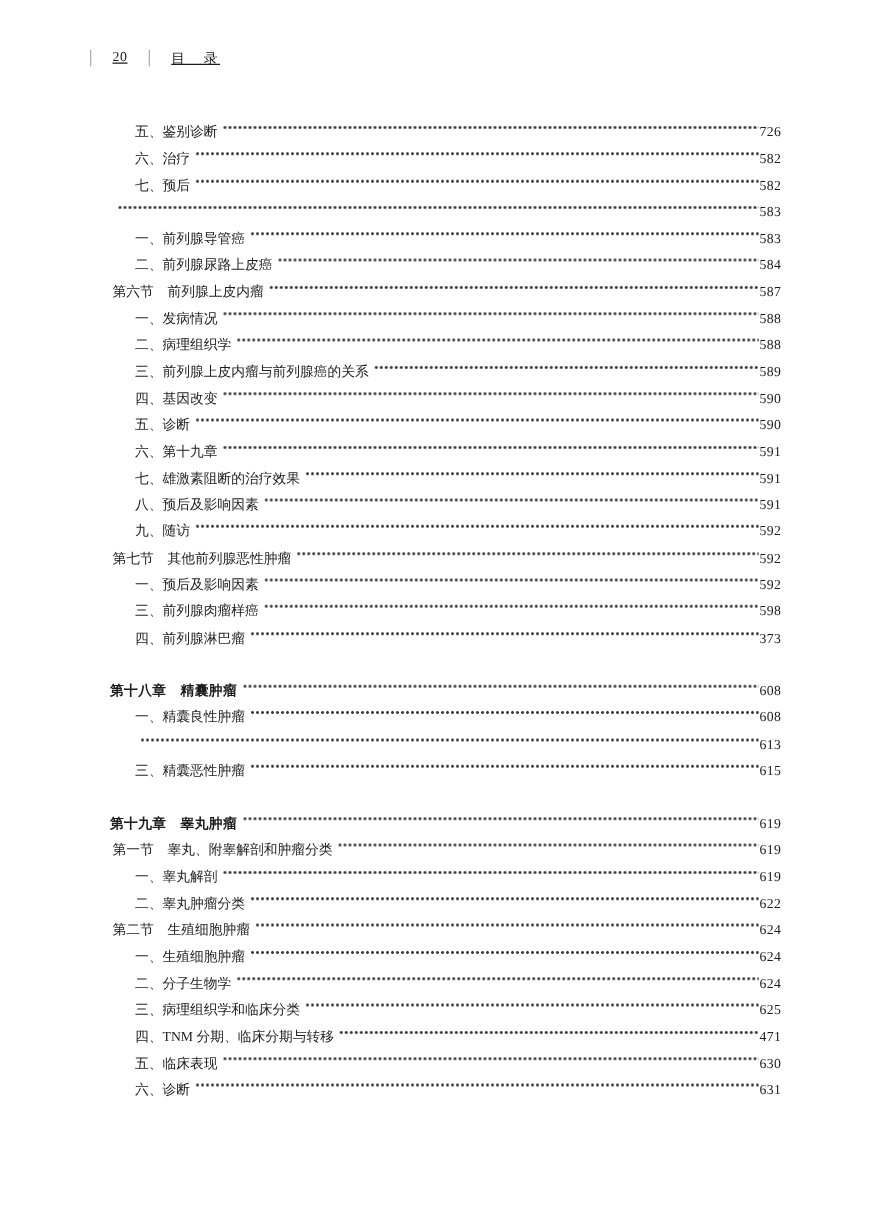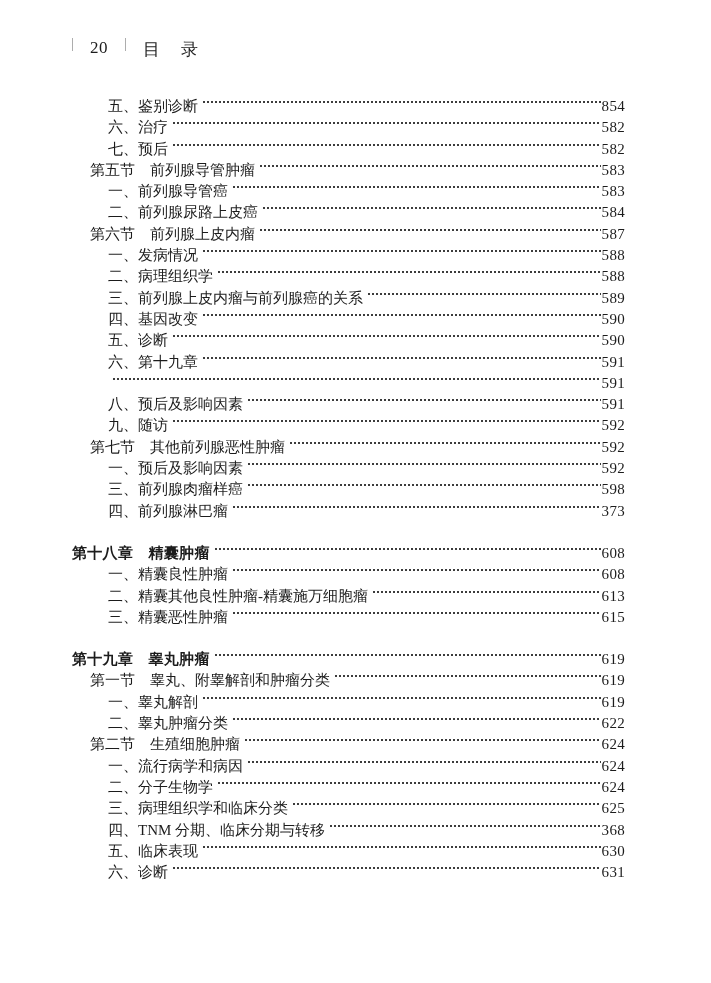--- a/index.html
+++ b/index.html
@@ -10,51 +10,52 @@
     font-family: "Liberation Serif", serif;
     color: #1c1c1c;
     overflow: hidden;
   }
   .page {
     padding: 38px 86px 0 72px;
   }
   
   .header {
     display: flex;
-    align-items: flex-start;
-    font-size: 17px;
+    align-items: center;
+    font-size: 11px;
     margin-bottom: 42px;
     height: 16px;
+    text-decoration: underline;
   }
   .vbar {
     width: 1px;
     height: 13px;
     background: #adadad;
     flex: 0 0 auto;
   }
   .header .num {
     margin: 0 17px;
     letter-spacing: 0.5px;
   }
   .header .title {
     margin-left: 17px;
     letter-spacing: 2px;
   }
   
   .toc { }
   .row {
     display: flex;
     align-items: center;
-    font-size: 15px;
+    font-size: 11px;
     line-height: 21.3px;
     height: 21.3px;
     white-space: nowrap;
   }
   .row.gap { margin-top: 21px; }
-  .row.lv-chapter { margin-left: 0; }
+  .row.lv-chapter { margin-left: 16px; }
   .row.lv-chapter .text { font-weight: bold; letter-spacing: 0.3px; }
   .row.lv-section { margin-left: 18px; }
   .row.lv-item    { margin-left: 36px; }
   .text { flex: 0 0 auto; }
   .leader {
     flex: 1 1 auto;
     min-width: 12px;
     align-self: baseline;
     height: 12px;
     margin: 0 1px 0 4px;
@@ -77,37 +78,36 @@
     <span class="vbar"></span>
     <span class="num">20</span>
     <span class="vbar"></span>
     <span class="title">目　录</span>
   </div>
 
   <div class="toc" id="toc">
     <div class="row lv-item">
       <span class="text">五、鉴别诊断</span>
       <span class="leader"></span>
-      <span class="page-num">854</span>
+      <span class="page-num">726</span>
     </div>
 
     <div class="row lv-item">
       <span class="text">六、治疗</span>
       <span class="leader"></span>
       <span class="page-num">582</span>
     </div>
 
     <div class="row lv-item">
       <span class="text">七、预后</span>
       <span class="leader"></span>
       <span class="page-num">582</span>
     </div>
 
     <div class="row lv-section">
-      <span class="text">第五节　前列腺导管肿瘤</span>
       <span class="leader"></span>
       <span class="page-num">583</span>
     </div>
 
     <div class="row lv-item">
       <span class="text">一、前列腺导管癌</span>
       <span class="leader"></span>
       <span class="page-num">583</span>
     </div>
 
@@ -153,20 +153,21 @@
       <span class="page-num">590</span>
     </div>
 
     <div class="row lv-item">
       <span class="text">六、第十九章</span>
       <span class="leader"></span>
       <span class="page-num">591</span>
     </div>
 
     <div class="row lv-item">
+      <span class="text">七、雄激素阻断的治疗效果</span>
       <span class="leader"></span>
       <span class="page-num">591</span>
     </div>
 
     <div class="row lv-item">
       <span class="text">八、预后及影响因素</span>
       <span class="leader"></span>
       <span class="page-num">591</span>
     </div>
 
@@ -208,21 +209,20 @@
       <span class="page-num">608</span>
     </div>
 
     <div class="row lv-item">
       <span class="text">一、精囊良性肿瘤</span>
       <span class="leader"></span>
       <span class="page-num">608</span>
     </div>
 
     <div class="row lv-item">
-      <span class="text">二、精囊其他良性肿瘤-精囊施万细胞瘤</span>
       <span class="leader"></span>
       <span class="page-num">613</span>
     </div>
 
     <div class="row lv-item">
       <span class="text">三、精囊恶性肿瘤</span>
       <span class="leader"></span>
       <span class="page-num">615</span>
     </div>
 
@@ -250,41 +250,41 @@
       <span class="page-num">622</span>
     </div>
 
     <div class="row lv-section">
       <span class="text">第二节　生殖细胞肿瘤</span>
       <span class="leader"></span>
       <span class="page-num">624</span>
     </div>
 
     <div class="row lv-item">
-      <span class="text">一、流行病学和病因</span>
+      <span class="text">一、生殖细胞肿瘤</span>
       <span class="leader"></span>
       <span class="page-num">624</span>
     </div>
 
     <div class="row lv-item">
       <span class="text">二、分子生物学</span>
       <span class="leader"></span>
       <span class="page-num">624</span>
     </div>
 
     <div class="row lv-item">
       <span class="text">三、病理组织学和临床分类</span>
       <span class="leader"></span>
       <span class="page-num">625</span>
     </div>
 
     <div class="row lv-item">
       <span class="text">四、TNM 分期、临床分期与转移</span>
       <span class="leader"></span>
-      <span class="page-num">368</span>
+      <span class="page-num">471</span>
     </div>
 
     <div class="row lv-item">
       <span class="text">五、临床表现</span>
       <span class="leader"></span>
       <span class="page-num">630</span>
     </div>
 
     <div class="row lv-item">
       <span class="text">六、诊断</span>

